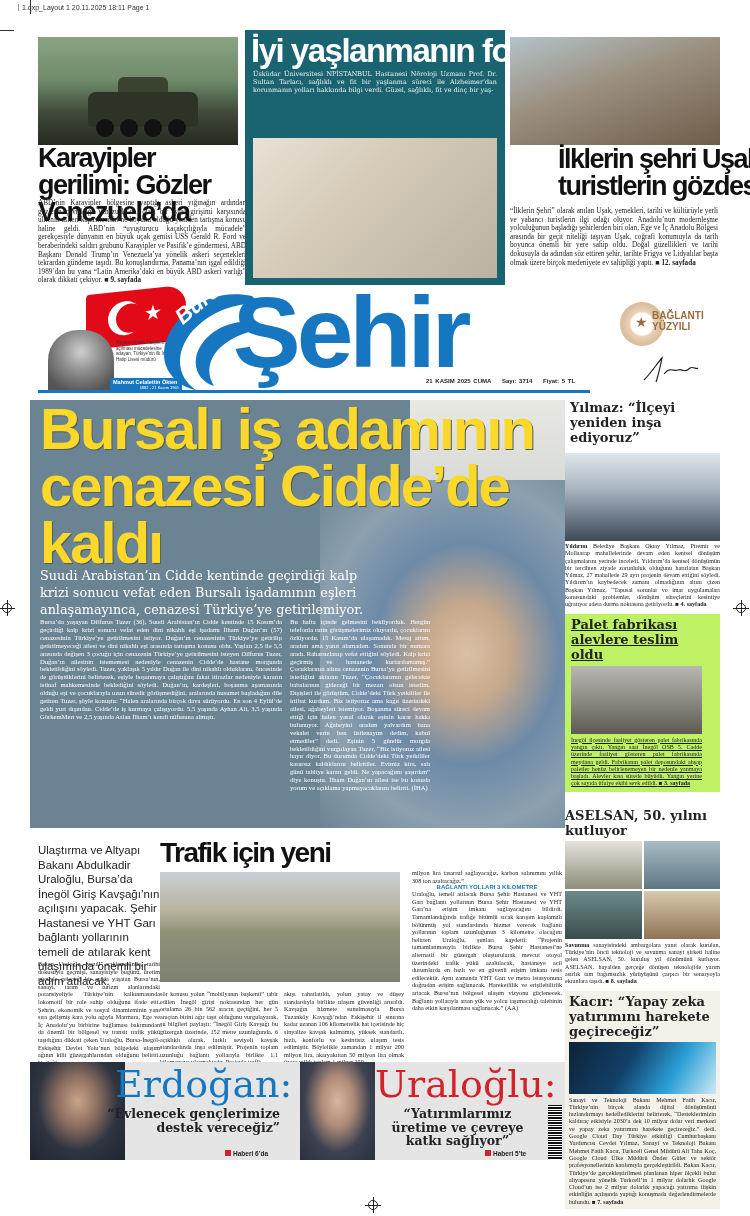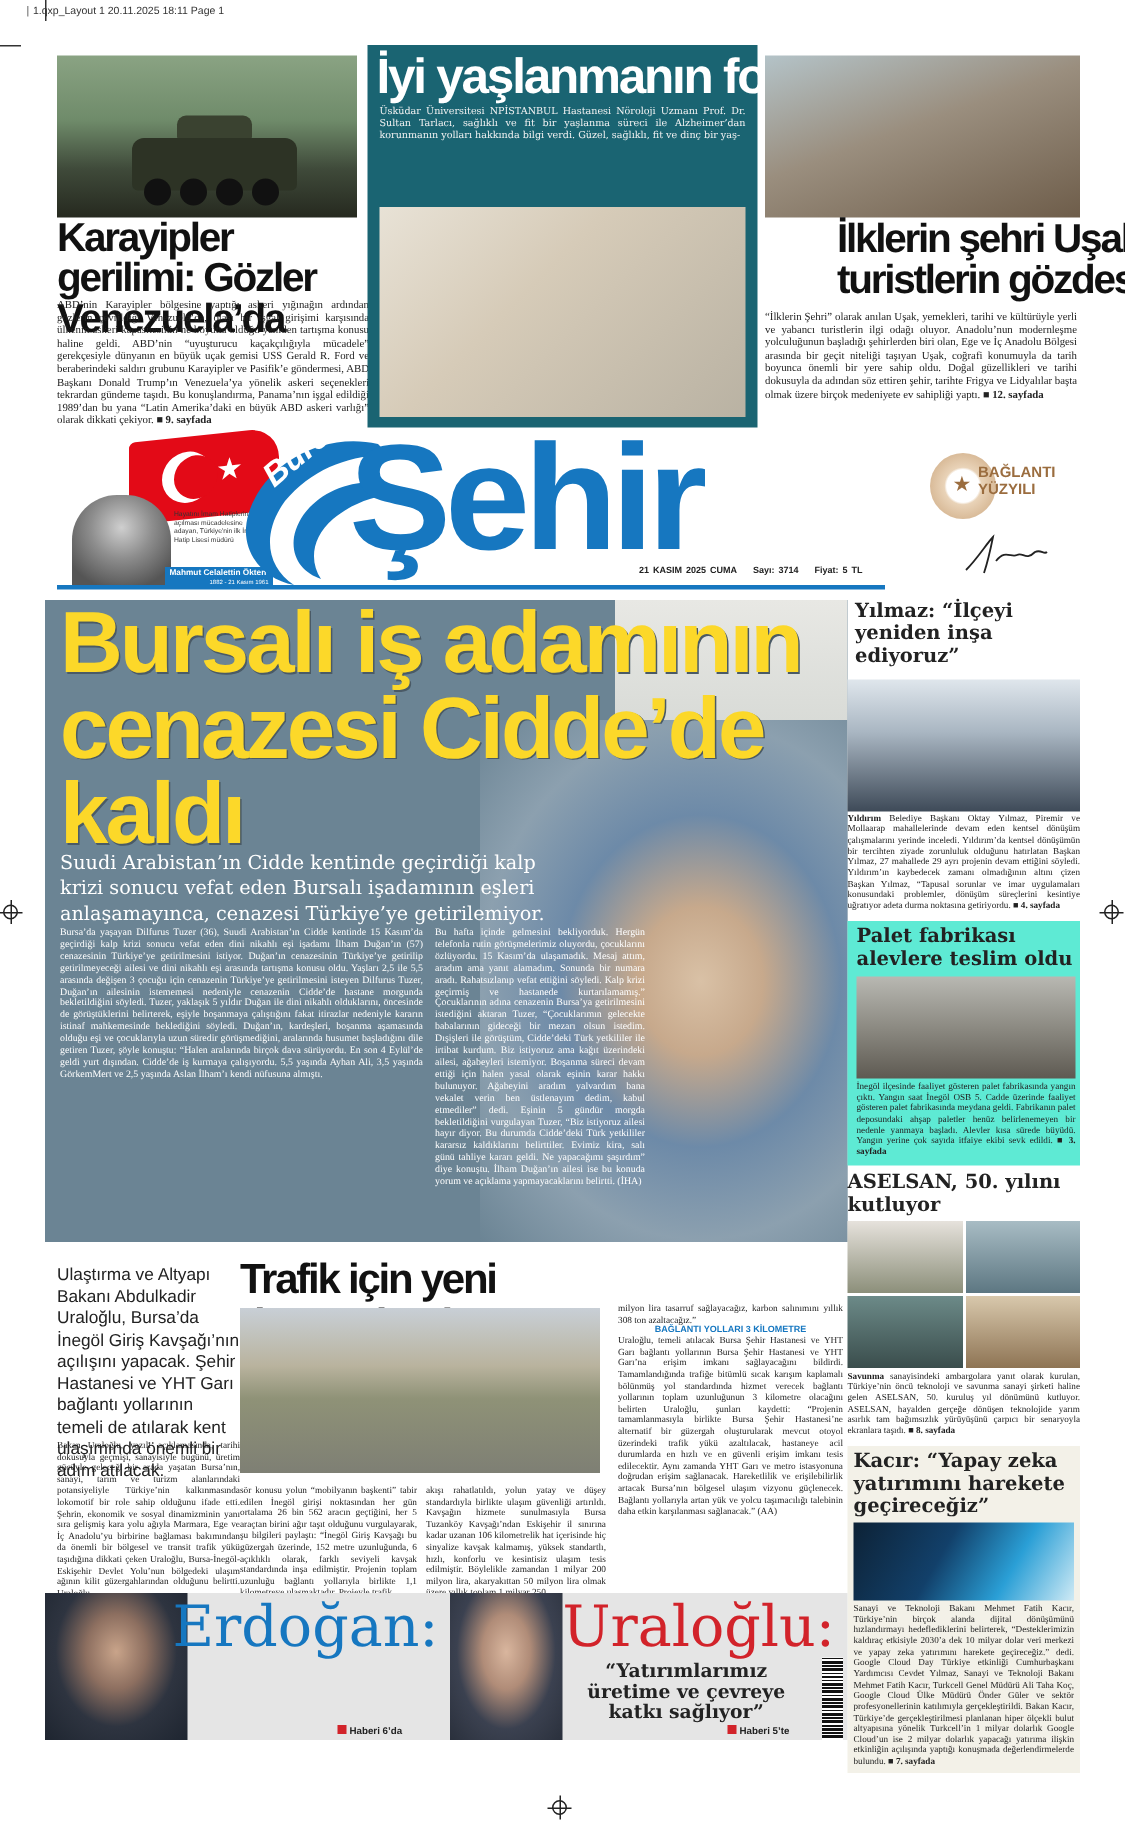--- a/index.html
+++ b/index.html
@@ -55,21 +55,21 @@
   .lead h1 { position:absolute; left: 10px; top: 0; color:#fcd829; font-size: 58px; line-height: 57px; letter-spacing: -2px; width: 520px; text-shadow: 1px 1px 0 #4a5a66; }
   .lead .sub { position:absolute; left: 10px; top: 167px; width: 340px; color:#fff; font: 14px/17px "DejaVu Serif", serif; font-size: 12.8px; }
   .lead .cols { position:absolute; left: 10px; top: 218px; width: 390px; display:flex; gap: 8px; }
   .lead .cols .body-txt { flex: 1; color:#fff; font-size: 6.6px; line-height: 7.9px; }
   .lead .cols .c2 { flex: 0 0 140px; }
   
   .rcol { left: 565px; top: 400px; width: 155px; }
   .rc-h { font-family: "DejaVu Serif", serif; font-weight: bold; color:#222; font-size: 13px; line-height: 15px; }
   .rc-img { background: linear-gradient(180deg,#c3cdd6,#5c6b78); }
   .rc-txt { font-size: 6.1px; line-height: 7.3px; }
-  .palet-box { background: #5eead4; padding: 3px 3px 4px 6px; }
+  .palet-box { background: #bef264; padding: 3px 18px 4px 6px; text-decoration: underline; }
   
   .trafik-intro { left: 38px; top: 843px; width: 122px; font: 11.5px/14.5px "Liberation Sans", sans-serif; color: #222; }
   .trafik-body { left: 38px; top: 960px; width: 122px; font-size: 6.2px; line-height: 7.6px; }
   .trafik-h { left: 160px; top: 838px; width: 260px; font-size: 28px; line-height: 30px; color:#111; }
   .trafik-photo { left: 160px; top: 872px; width: 240px; height: 110px; background: linear-gradient(180deg,#c8cfd6 0%,#b9b39e 35%,#8f9277 55%,#7e7f74 100%); }
   .trafik-c1 { left: 160px; top: 990px; width: 118px; font-size: 6.2px; line-height: 7.6px; }
   .trafik-c2 { left: 284px; top: 990px; width: 120px; font-size: 6.2px; line-height: 7.6px; }
   .trafik-c3 { left: 412px; top: 869px; width: 150px; font-size: 6.2px; line-height: 7.6px; }
   .trafik-c3 .sub-h { color:#1677c0; font: bold 6px "Liberation Sans", sans-serif; text-align:center; }
   
@@ -183,21 +183,21 @@
     <span class="ref">4. sayfada</span>
   </div>
   <div class="palet-box" style="margin-top:5px;">
     <div class="rc-h">Palet fabrikası alevlere teslim oldu</div>
     <div class="rc-img" style="margin-top:4px;height:68px;background:linear-gradient(180deg,#b8b8b2 0%,#8c8a82 50%,#5e5a52 100%);"></div>
     <div class="body-txt rc-txt" style="margin-top:3px;">
       <span>İnegöl ilçesinde faaliyet gösteren palet fabrikasında yangın çıktı. Yangın saat İnegöl OSB 5. Cadde üzerinde faaliyet gösteren palet fabrikasında meydana geldi. Fabrikanın palet deposundaki ahşap paletler henüz belirlenemeyen bir nedenle yanmaya başladı. Alevler kısa sürede büyüdü. Yangın yerine çok sayıda itfaiye ekibi sevk edildi.</span>
       <span class="ref">3. sayfada</span>
     </div>
   </div>
-  <div class="rc-h" style="margin-top:4px;">ASELSAN, 50. yılını kutluyor</div>
+  <div class="rc-h" style="margin-top:16px;">ASELSAN, 50. yılını kutluyor</div>
   <div style="margin-top:3px;display:grid;grid-template-columns:1fr 1fr;gap:2px;height:98px;">
     <div style="background:linear-gradient(180deg,#e6e2dc,#8c8f7a);"></div>
     <div style="background:linear-gradient(180deg,#a8bcc4,#5d7782);"></div>
     <div style="background:linear-gradient(180deg,#6c8a88,#3a4d4c);"></div>
     <div style="background:linear-gradient(180deg,#d8c8ac,#8e7454);"></div>
   </div>
   <div class="body-txt rc-txt" style="margin-top:3px;">
     <b>Savunma</b> <span>sanayisindeki ambargolara yanıt olarak kurulan, Türkiye’nin öncü teknoloji ve savunma sanayi şirketi haline gelen ASELSAN, 50. kuruluş yıl dönümünü kutluyor. ASELSAN, hayalden gerçeğe dönüşen teknolojide yarım asırlık tam bağımsızlık yürüyüşünü çarpıcı bir senaryoyla ekranlara taşıdı.</span>
     <span class="ref">8. sayfada</span>
   </div>
@@ -219,19 +219,20 @@
 <div class="abs body-txt trafik-c2">akışı rahatlatıldı, yolun yatay ve düşey standardıyla birlikte ulaşım güvenliği artırıldı. Kavşağın hizmete sunulmasıyla Bursa Tuzanköy Kavşağı’ndan Eskişehir il sınırına kadar uzanan 106 kilometrelik hat içerisinde hiç sinyalize kavşak kalmamış, yüksek standartlı, hızlı, konforlu ve kesintisiz ulaşım tesis edilmiştir. Böylelikle zamandan 1 milyar 200 milyon lira, akaryakıttan 50 milyon lira olmak üzere yıllık toplam 1 milyar 250</div>
 <div class="abs body-txt trafik-c3">
   <div>milyon lira tasarruf sağlayacağız, karbon salınımını yıllık 308 ton azaltacağız.”</div>
   <div class="sub-h">BAĞLANTI YOLLARI 3 KİLOMETRE</div>
   <div>Uraloğlu, temeli atılacak Bursa Şehir Hastanesi ve YHT Garı bağlantı yollarının Bursa Şehir Hastanesi ve YHT Garı’na erişim imkanı sağlayacağını bildirdi. Tamamlandığında trafiğe bitümlü sıcak karışım kaplamalı bölünmüş yol standardında hizmet verecek bağlantı yollarının toplam uzunluğunun 3 kilometre olacağını belirten Uraloğlu, şunları kaydetti: “Projenin tamamlanmasıyla birlikte Bursa Şehir Hastanesi’ne alternatif bir güzergah oluşturularak mevcut otoyol üzerindeki trafik yükü azaltılacak, hastaneye acil durumlarda en hızlı ve en güvenli erişim imkanı tesis edilecektir. Aynı zamanda YHT Garı ve metro istasyonuna doğrudan erişim sağlanacak. Hareketlilik ve erişilebilirlik artacak Bursa’nın bölgesel ulaşım vizyonu güçlenecek. Bağlantı yollarıyla artan yük ve yolcu taşımacılığı talebinin daha etkin karşılanması sağlanacak.” (AA)</div>
 </div>
 
 <div class="abs bottom">
   <div class="erdo-photo"></div>
   <div class="erdo-name">Erdoğan:</div>
+  <div class="erdo-q">“Evlenecek gençlerimize destek vereceğiz”</div>
   <div class="erdo-ref"><span class="red-sq"></span><span>Haberi 6’da</span></div>
   <div class="ural-photo"></div>
   <div class="ural-name">Uraloğlu:</div>
   <div class="ural-q">“Yatırımlarımız üretime ve çevreye katkı sağlıyor”</div>
   <div class="ural-ref"><span class="red-sq"></span><span>Haberi 5’te</span></div>
 </div>
 <div class="abs barcode"></div>
 
 </body></html>

